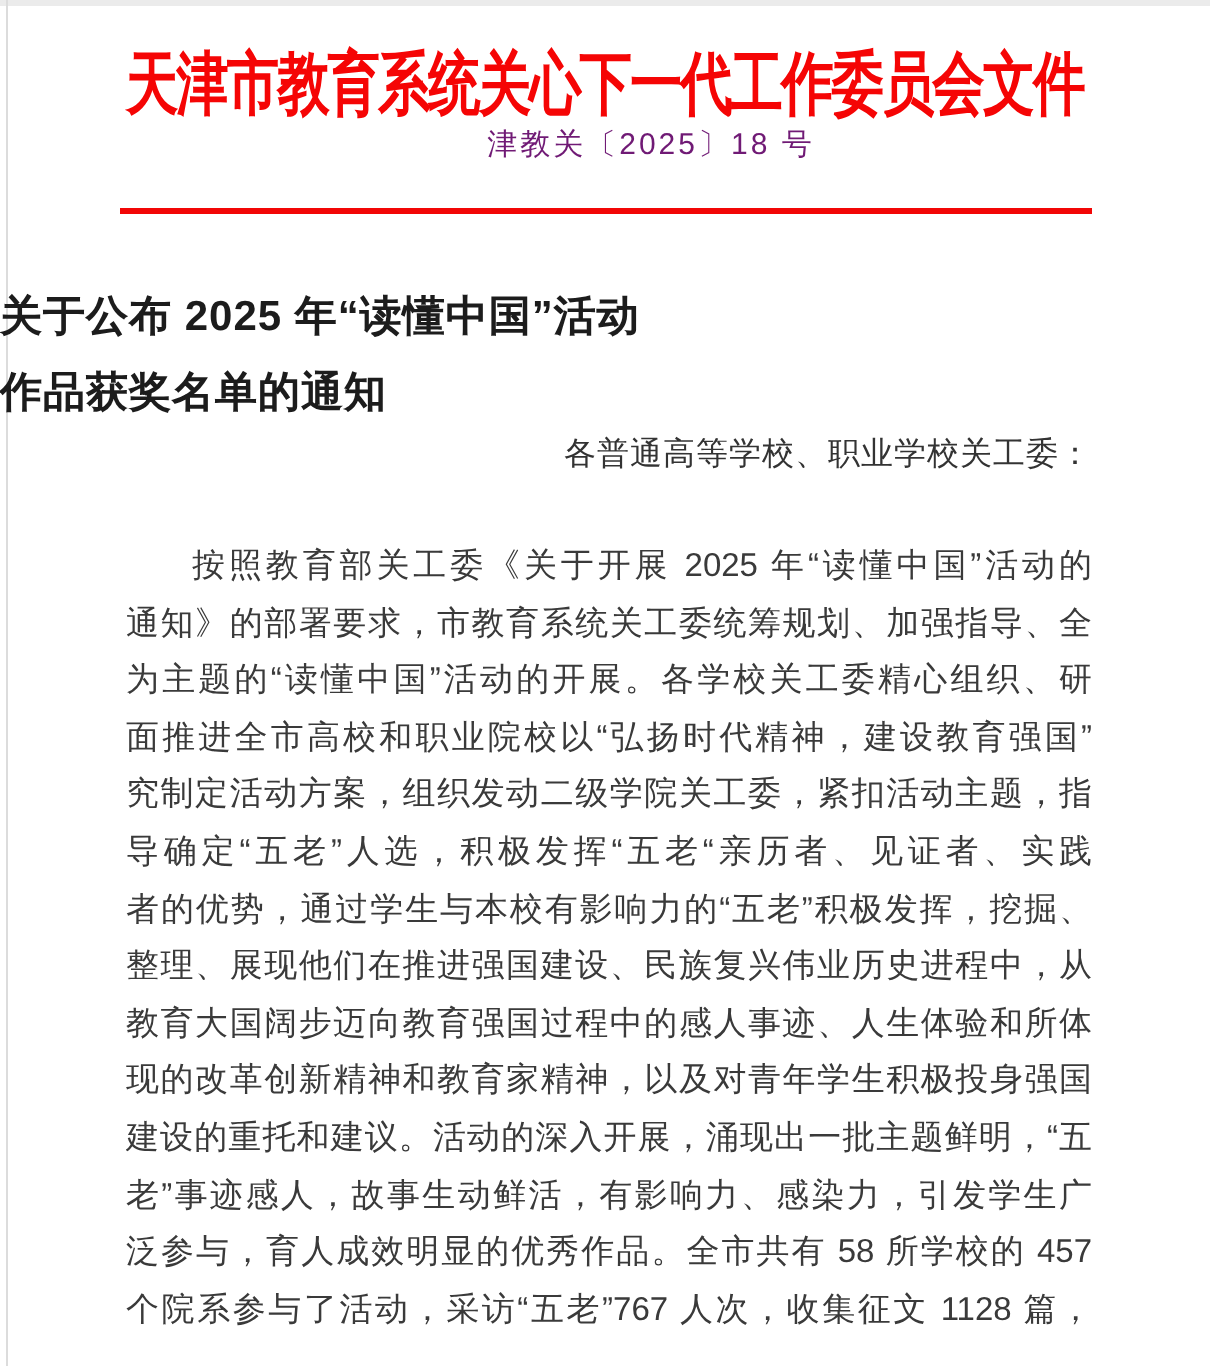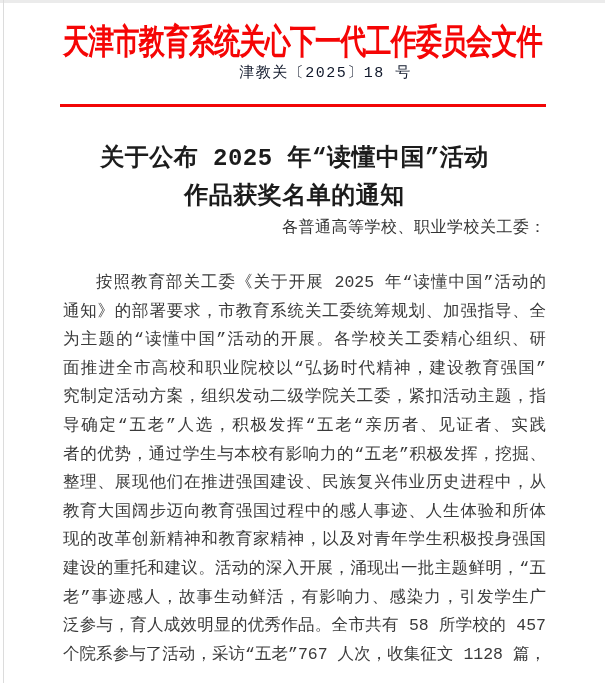--- a/index.html
+++ b/index.html
@@ -2,21 +2,21 @@
 <html><head>
 <meta charset="utf-8">
 <style>
   html, body { margin: 0; padding: 0; background: #ffffff; }
   .page {
     position: relative;
     width: 605px;
     height: 683px;
     background: #ffffff;
     overflow: hidden;
-    font-family: Liberation Mono, monospace;
+    font-family: Liberation Sans, sans-serif;
   }
   .edge-top {
     position: absolute; top: 0; left: 0; right: 0; height: 3px;
     background: #ebebeb;
   }
   .edge-left {
     position: absolute; top: 0; bottom: 0; left: 3px; width: 1px;
     background: #dcdcdc;
   }
   .letterhead {
@@ -27,34 +27,34 @@
     font-size: 26px;
     letter-spacing: -0.8px;
     white-space: nowrap;
     transform: scaleY(1.32);
     transform-origin: center top;
   }
   .doc-number {
     position: absolute; top: 63px; left: 0; right: 0;
     text-align: center;
     font-size: 15px;
-    color: #0f172a;
+    color: #701a75;
     letter-spacing: 1.5px;
     padding-left: 46px;
   }
   .red-rule {
     position: absolute; top: 104px; left: 60px; right: 59px; height: 2.5px;
     background: #f20606;
   }
   .doc-title {
     position: absolute; top: 140px; left: 0; right: 16px;
-    text-align: center;
+    text-align: left;
     font-weight: bold;
     color: #1c1c1c;
-    font-size: 24px;
+    font-size: 21px;
     line-height: 38px;
     letter-spacing: 0.5px;
   }
   .salutation {
     position: absolute; top: 217px; left: 63px; right: 59px;
     font-size: 16px;
     color: #333333;
     letter-spacing: 0.5px;
     text-align: right;
   }

